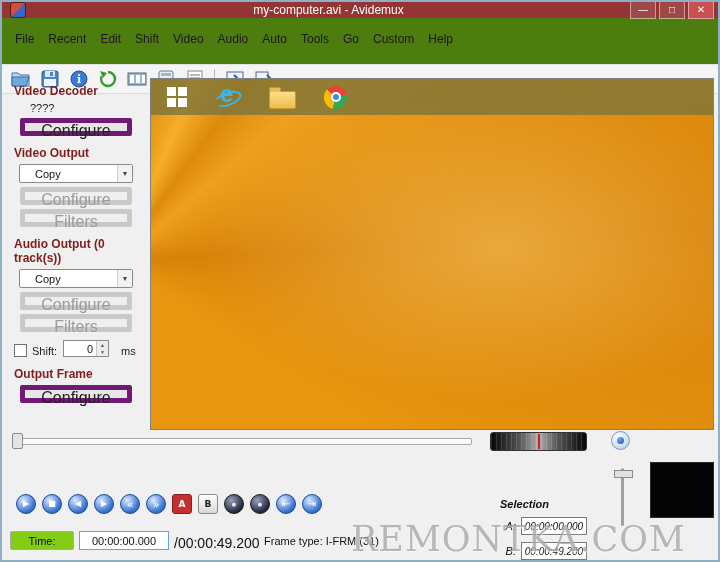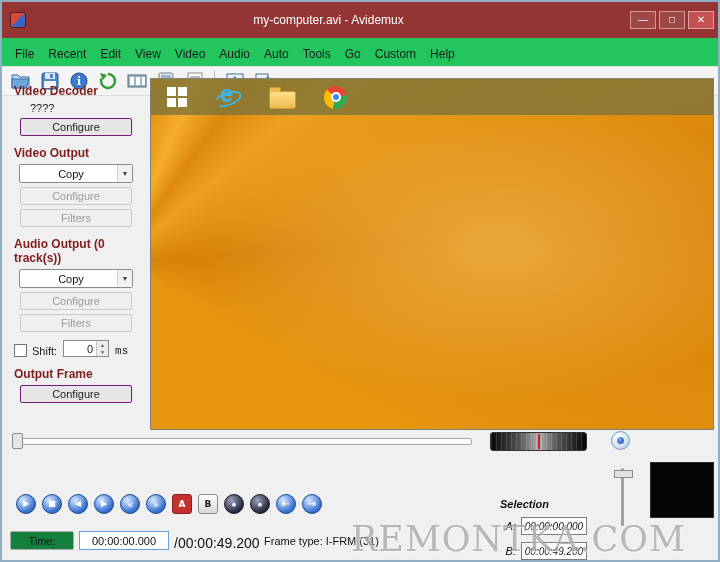--- a/index.html
+++ b/index.html
@@ -1,56 +1,56 @@
 <!DOCTYPE html>
 <html><head>
 <meta charset="utf-8">
 <style>
   html,body{margin:0;padding:0;background:#ffffff;font-family:"Liberation Sans","DejaVu Sans",sans-serif;}
   .window{position:relative;width:720px;height:562px;box-sizing:border-box;background:#f0f0f0;
           border:2px solid #8fb0c4;overflow:hidden;}
   
-  .titlebar{display:flex;align-items:center;height:36px;background:#943434;padding:0 4px;}
+  .titlebar{display:flex;align-items:center;height:16px;background:#943434;padding:0 4px;}
   .app-icon{width:14px;height:14px;border-radius:3px;margin:0 4px;
             background:linear-gradient(135deg,#d84a3a 0 45%,#3a64c8 55% 100%);border:1px solid #5a1a1a;}
   .title-text{flex:1;text-align:center;color:#ffffff;font-size:12px;}
   .caps{display:flex;align-items:center;}
   .cap{width:24px;height:16px;margin-left:3px;display:flex;align-items:center;justify-content:center;
        color:#fff;font-size:10px;line-height:1;border:1px solid rgba(255,220,220,.55);
        background:rgba(255,255,255,.10);cursor:default;}
   .cap.close{background:#c75050;border-color:#e2a0a0;}
   
-  .menubar{display:flex;align-items:flex-end;height:22px;background:#22c55e;border-bottom:1px solid #e2e2e2;padding:3px 6px;}
+  .menubar{display:flex;align-items:flex-start;height:22px;background:#4d7c0f;border-bottom:1px solid #e2e2e2;padding:12px 6px;}
   .menu-item{font-size:12px;color:#1a1a1a;padding:2px 7px;}
   
   .toolbar{display:flex;align-items:center;height:28px;background:#f4f4f4;border-bottom:1px solid #dcdcdc;padding:0 4px;}
   .tool{width:27px;height:25px;border:1px solid transparent;background:transparent;display:flex;
         align-items:center;justify-content:center;padding:0;margin:0 1px;}
   .tsep{width:1px;height:20px;background:#bcbcbc;margin:0 5px;}
   
   .sidebar{position:absolute;left:2px;top:76px;width:144px;}
   .sec-label{font-size:12px;font-weight:bold;color:#7f1d1d;margin:10px 0 4px 10px;}
   .sec-label.first{margin-top:6px;}
   .decoder-val{font-size:11px;color:#222;margin:2px 0 4px 26px;}
-  .btn{display:block;width:112px;height:18px;margin:4px auto;background:#e6e6e6;border:1px solid #701a75;
-       border-radius:2px;font-size:11px;color:#222;text-align:center;line-height:16px;padding:0;
+  .btn{display:block;width:112px;height:18px;margin:4px auto;background:#e6e6e6;border:5px solid #701a75;
+       border-radius:2px;font-size:16px;color:#222;text-align:center;line-height:16px;padding:0;
        font-family:"Liberation Sans",sans-serif;}
   .btn.disabled{color:#9b9b9b;background:#efefef;border-color:#c9c9c9;}
   .dropdown{display:flex;align-items:center;width:114px;height:19px;margin:4px auto;background:#ffffff;
             border:1px solid #8a8a8a;border-radius:2px;font-size:11px;box-sizing:border-box;}
-  .dd-value{flex:1;padding-left:5px;color:#111;text-align:center;}
+  .dd-value{flex:1;padding-left:15px;color:#111;}
   .dd-arrow{width:14px;height:100%;display:flex;align-items:center;justify-content:center;
             font-size:7px;color:#444;border-left:1px solid #d0d0d0;background:#f2f2f2;}
   .shift-row{display:flex;align-items:flex-end;margin:8px 0 0 10px;font-size:11px;color:#222;}
   .checkbox{width:11px;height:11px;background:#fff;border:1px solid #707070;margin-right:5px;}
   .spinbox{display:flex;width:46px;height:17px;background:#fff;border:1px solid #8a8a8a;margin-left:6px;box-sizing:border-box;}
   .spin-val{flex:1;font-size:11px;display:flex;align-items:center;justify-content:flex-end;padding-right:3px;}
   .spin-arrows{width:11px;display:flex;flex-direction:column;border-left:1px solid #c8c8c8;background:#ececec;}
   .spin-arrows i{flex:1;font-style:normal;font-size:5px;color:#555;display:flex;align-items:center;justify-content:center;}
-  .ms-label{margin-left:6px;font-family:Liberation Mono, monospace;}
+  .ms-label{margin-left:12px;}
   
   .video{position:absolute;left:148px;top:76px;width:564px;height:352px;border:1px solid #808080;box-sizing:border-box;
     background:
       radial-gradient(ellipse at 62% 48%, rgba(255,214,120,.45), rgba(255,214,120,0) 60%),
       conic-gradient(from -28deg at -6% 52%,
         #e08c0b 0deg,#efa01c 10deg,#d9830a 18deg,#f3a722 30deg,#e29110 40deg,
         #f6ae2a 52deg,#dd8a0b 64deg,#efa01e 78deg,#e39212 95deg,#d8820a 115deg,
         #e8960f 150deg,#e8960f 360deg);}
   .taskbar{position:absolute;left:0;top:0;right:0;height:36px;background:rgba(122,115,58,.78);
            display:flex;align-items:center;gap:28px;padding-left:16px;}
@@ -100,21 +100,21 @@
   .sel-title{font-size:11px;font-weight:bold;color:#111;}
   .sel-row{display:flex;align-items:center;margin-top:7px;}
   .sel-label{width:16px;font-size:11px;text-align:right;margin-right:5px;}
   .sel-field{width:64px;height:16px;background:#fff;border:1px solid #7a7a7a;font-size:10px;
              display:flex;align-items:center;justify-content:center;color:#111;}
   
   .vol-track{position:absolute;left:619px;top:466px;width:3px;height:58px;background:#a0a0a0;border-radius:2px;}
   .vol-handle{position:absolute;left:612px;top:468px;width:17px;height:6px;background:#e2e2e2;border:1px solid #8a8a8a;}
   .vu-meter{position:absolute;left:648px;top:460px;width:62px;height:54px;background:#040404;border:1px solid #2a2a2a;}
   
-  .time-btn{position:absolute;left:8px;top:529px;width:64px;height:19px;background:#15803d;border:1px solid #aaaaaa;
+  .time-btn{position:absolute;left:8px;top:529px;width:64px;height:19px;background:#84cc16;border:1px solid #aaaaaa;
             border-radius:2px;font-size:11px;color:#111;font-family:"Liberation Sans",sans-serif;}
   .time-field{position:absolute;left:77px;top:529px;width:90px;height:19px;background:#ffffff;border:1px solid #6aa0dc;
               box-sizing:border-box;font-size:11px;color:#111;display:flex;align-items:center;justify-content:center;}
   .duration{position:absolute;left:172px;top:533px;font-size:14px;color:#111;}
   .frametype{position:absolute;left:262px;top:533px;font-size:11px;color:#111;}
   
   .watermark{position:absolute;left:349px;top:517px;z-index:10;pointer-events:none;
              font-family:"DejaVu Serif",serif;font-size:35px;letter-spacing:1px;
              color:rgba(128,128,128,.55);text-shadow:0 1px 2px rgba(255,255,255,.8);}
   svg{display:block;}
@@ -131,21 +131,21 @@
       <div class="cap">—</div>
       <div class="cap">□</div>
       <div class="cap close">✕</div>
     </div>
   </div>
 
   <div class="menubar">
     <span class="menu-item">File</span>
     <span class="menu-item">Recent</span>
     <span class="menu-item">Edit</span>
-    <span class="menu-item">View</span>
+    <span class="menu-item">Shift</span>
     <span class="menu-item">Video</span>
     <span class="menu-item">Audio</span>
     <span class="menu-item">Auto</span>
     <span class="menu-item">Tools</span>
     <span class="menu-item">Go</span>
     <span class="menu-item">Custom</span>
     <span class="menu-item">Help</span>
   </div>
 
   <div class="toolbar">

